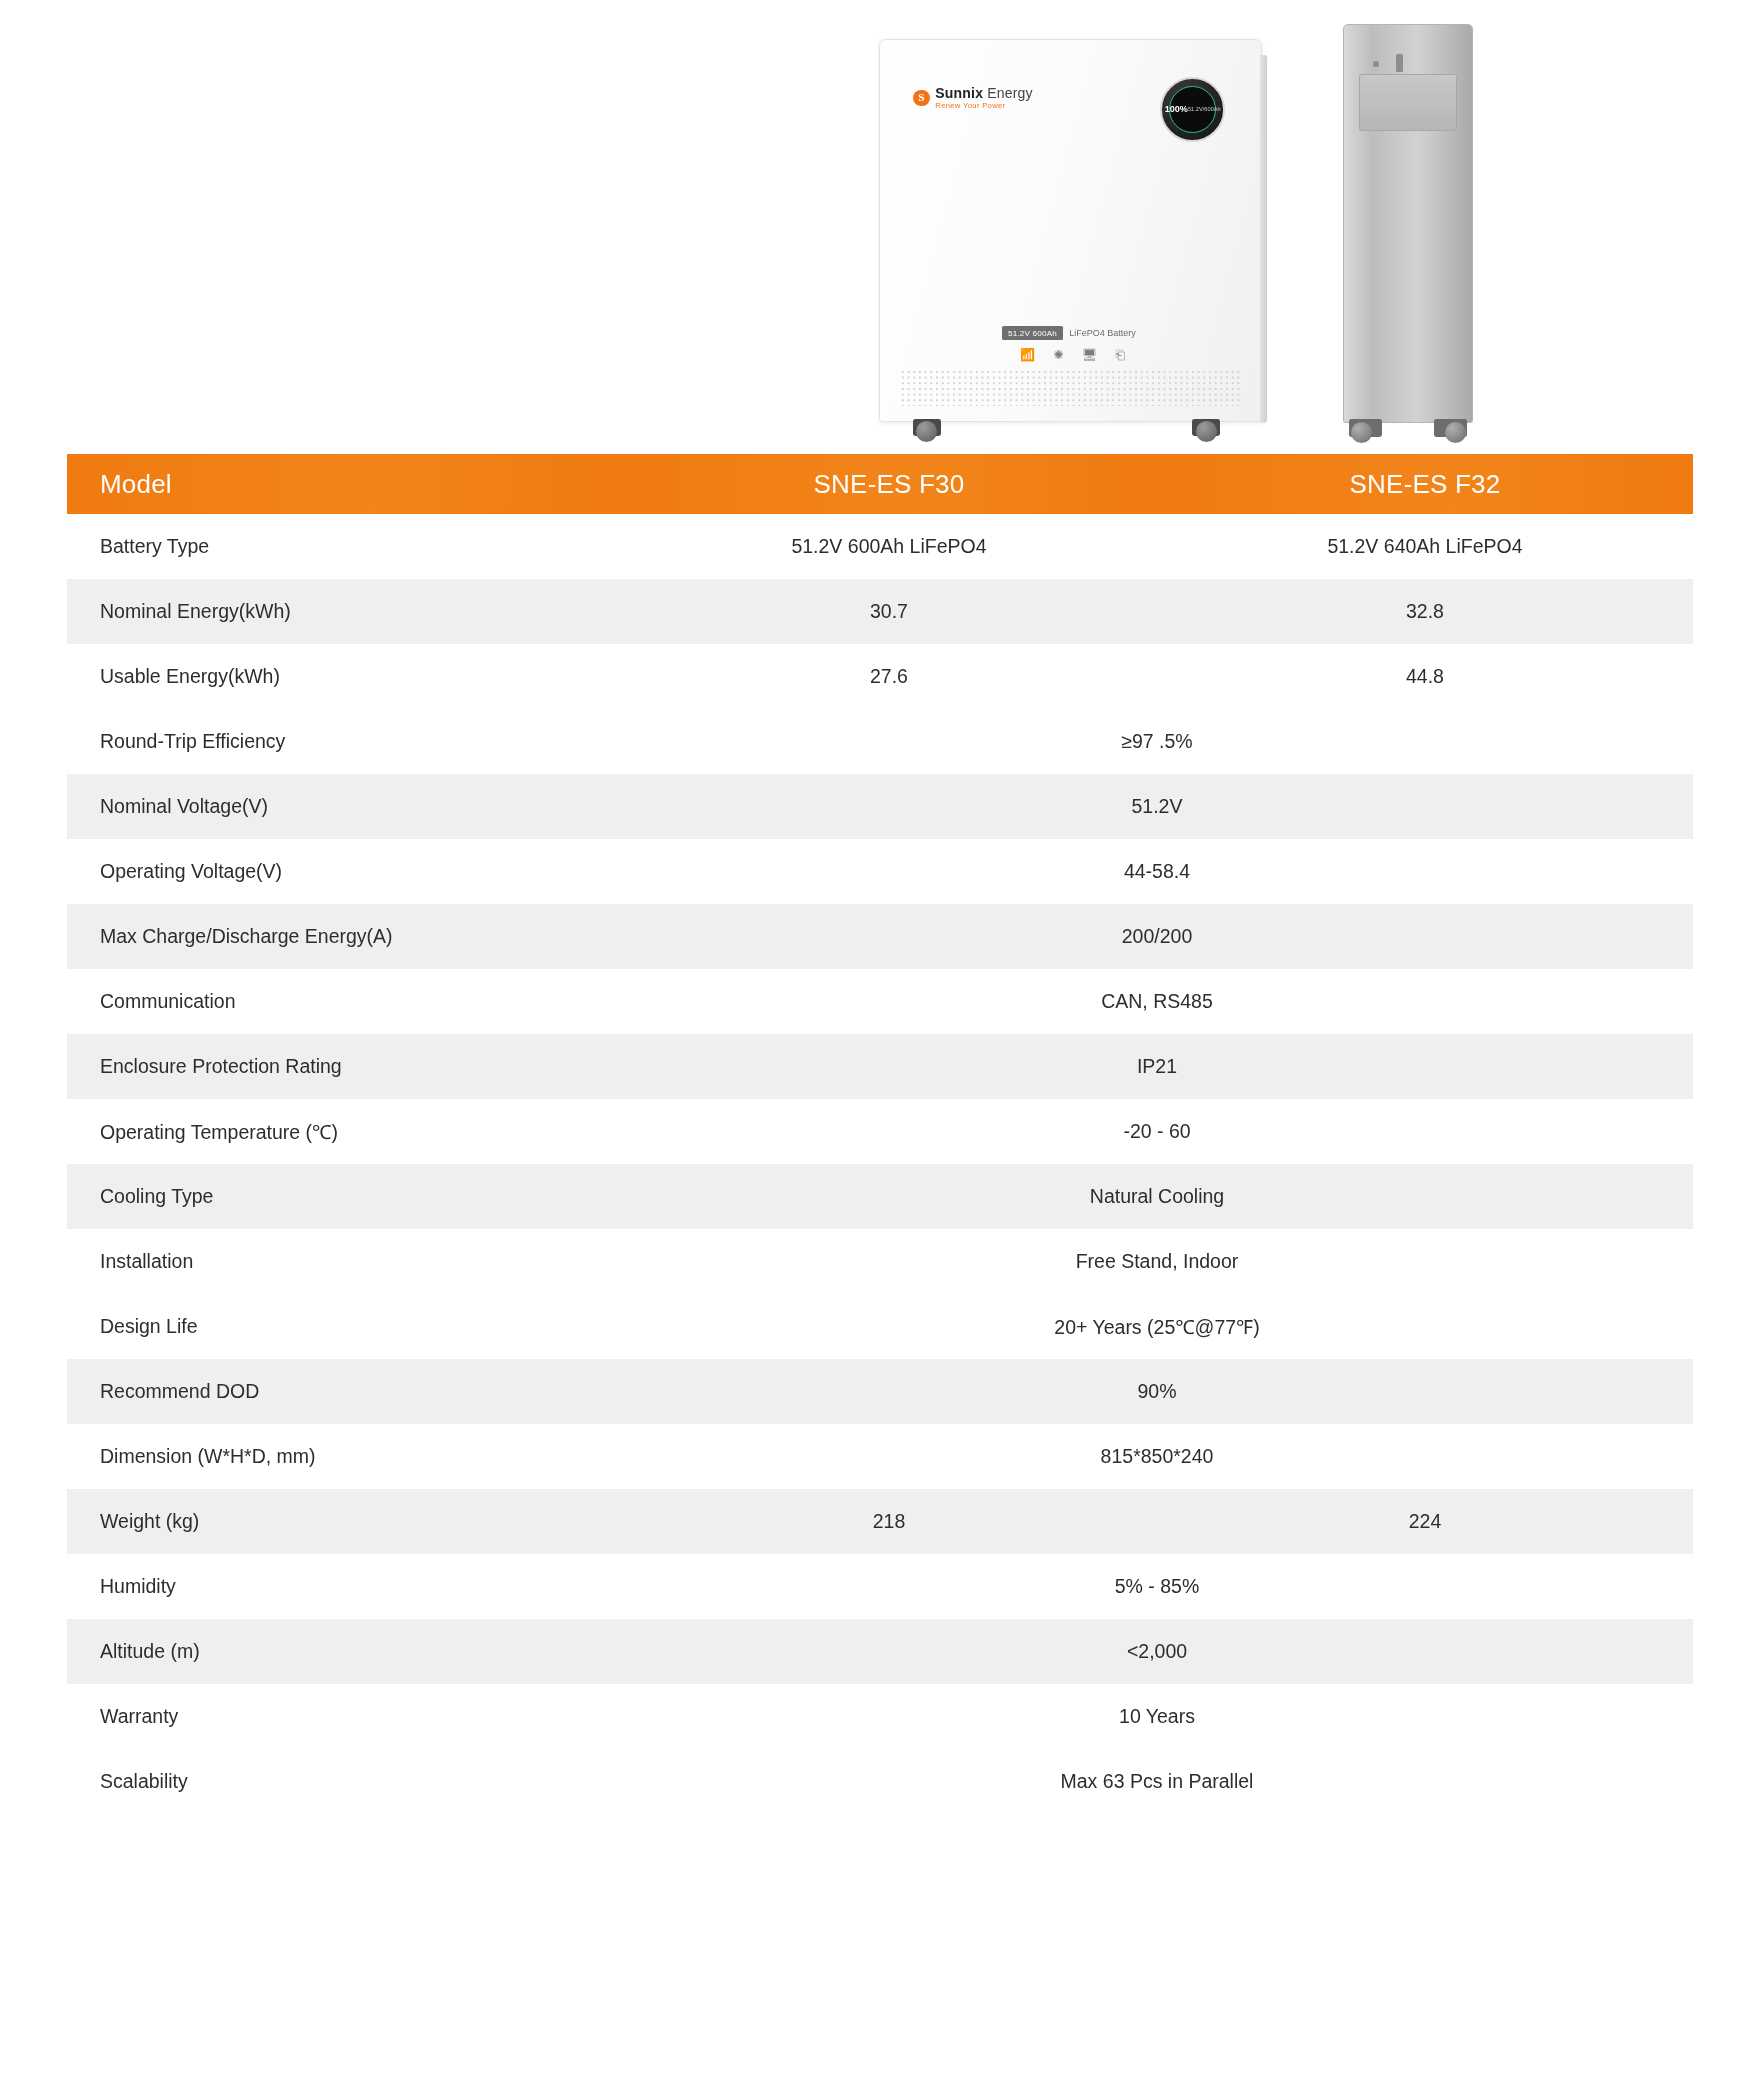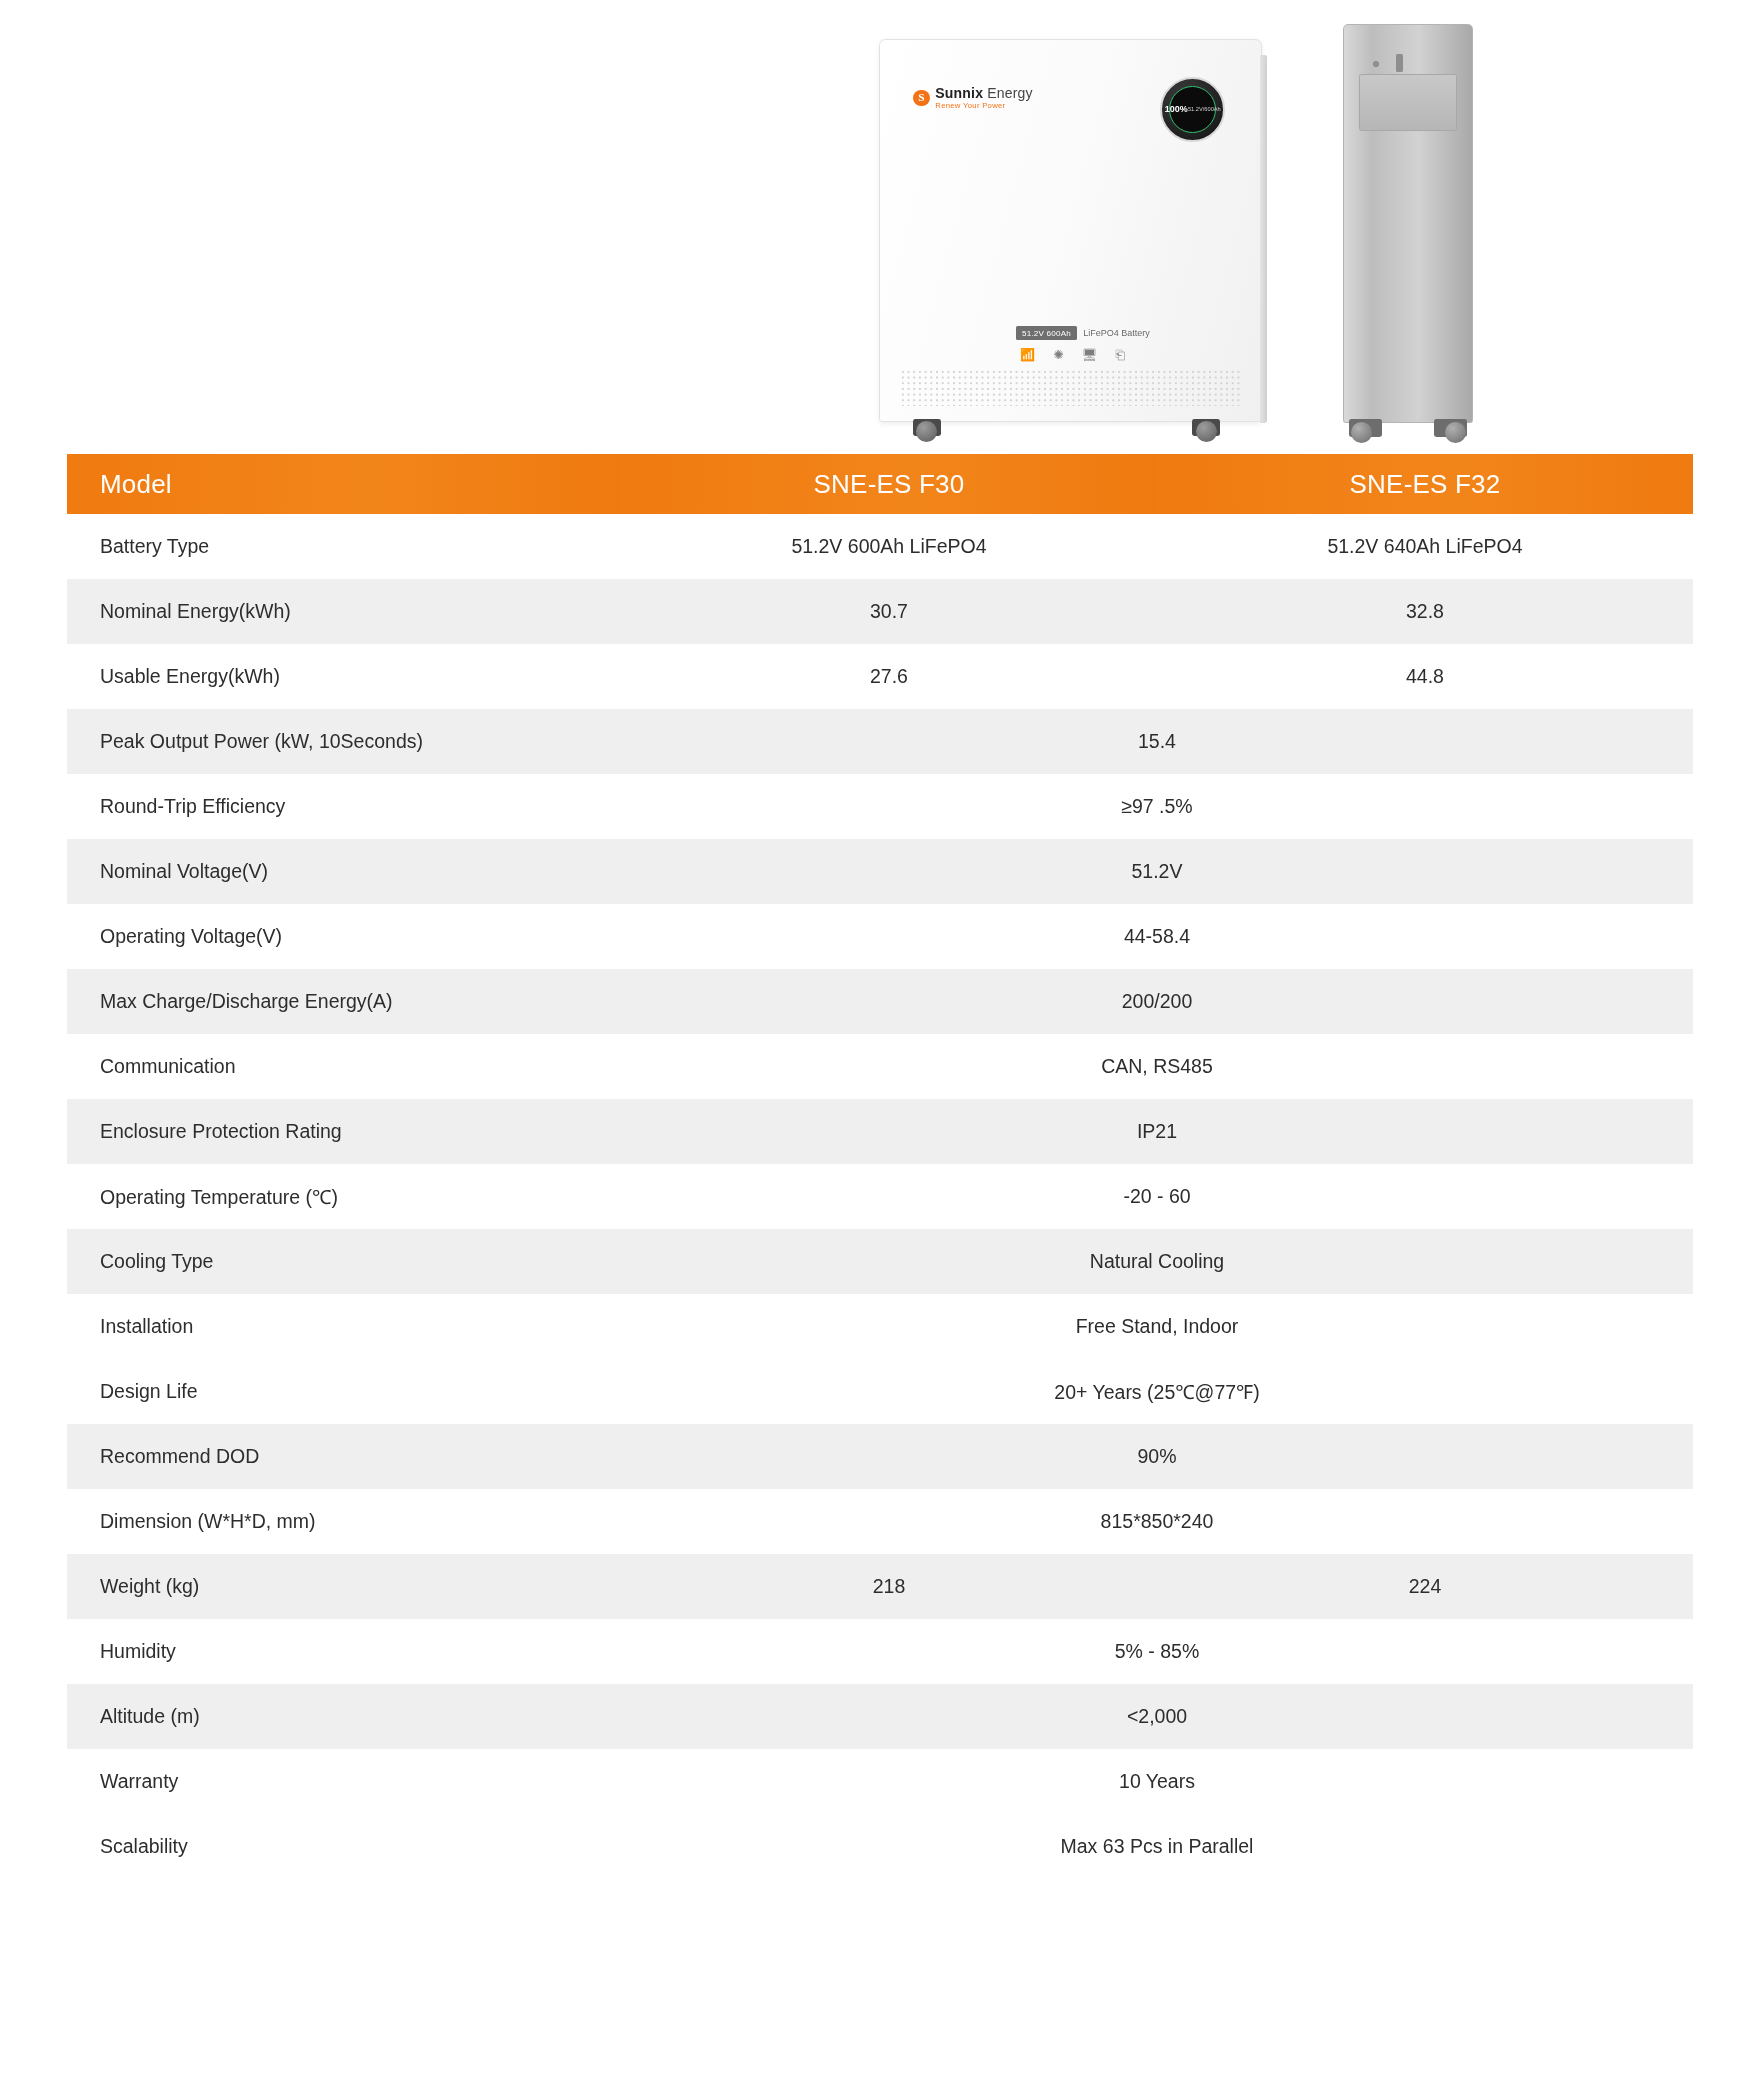--- a/index.html
+++ b/index.html
@@ -95,21 +95,21 @@
     background: #0b0b0b;
     border: 1.6px solid #2fbf6f;
     display: flex; align-items: center; justify-content: center;
     line-height: 1.15;
   }
   .hmi-pct { color: #ffffff; font-size: 9px; font-weight: bold; }
   .hmi-sub { color: #cfcfcf; font-size: 5.7px; }
 
   .label-strip {
     position: absolute;
-    left: 136px;
+    left: 122px;
     bottom: 81px;
     display: flex;
     align-items: center;
     gap: 6.5px;
   }
   .label-chip {
     background: #6f6f6f;
     color: #fff;
     font-size: 8.1px;
     padding: 2.4px 5.7px;
@@ -328,24 +328,20 @@
         <tr class="alt">
           <td class="label">Nominal Energy(kWh)</td>
           <td>30.7</td>
           <td>32.8</td>
         </tr>
         <tr class="plain">
           <td class="label">Usable Energy(kWh)</td>
           <td>27.6</td>
           <td>44.8</td>
         </tr>
-        <tr class="alt">
-          <td class="label">Peak Output Power (kW, 10Seconds)</td>
-          <td colspan="2">15.4</td>
-        </tr>
         <tr class="plain">
           <td class="label">Round-Trip Efficiency</td>
           <td colspan="2">≥97 .5%</td>
         </tr>
         <tr class="alt">
           <td class="label">Nominal Voltage(V)</td>
           <td colspan="2">51.2V</td>
         </tr>
         <tr class="plain">
           <td class="label">Operating Voltage(V)</td>

